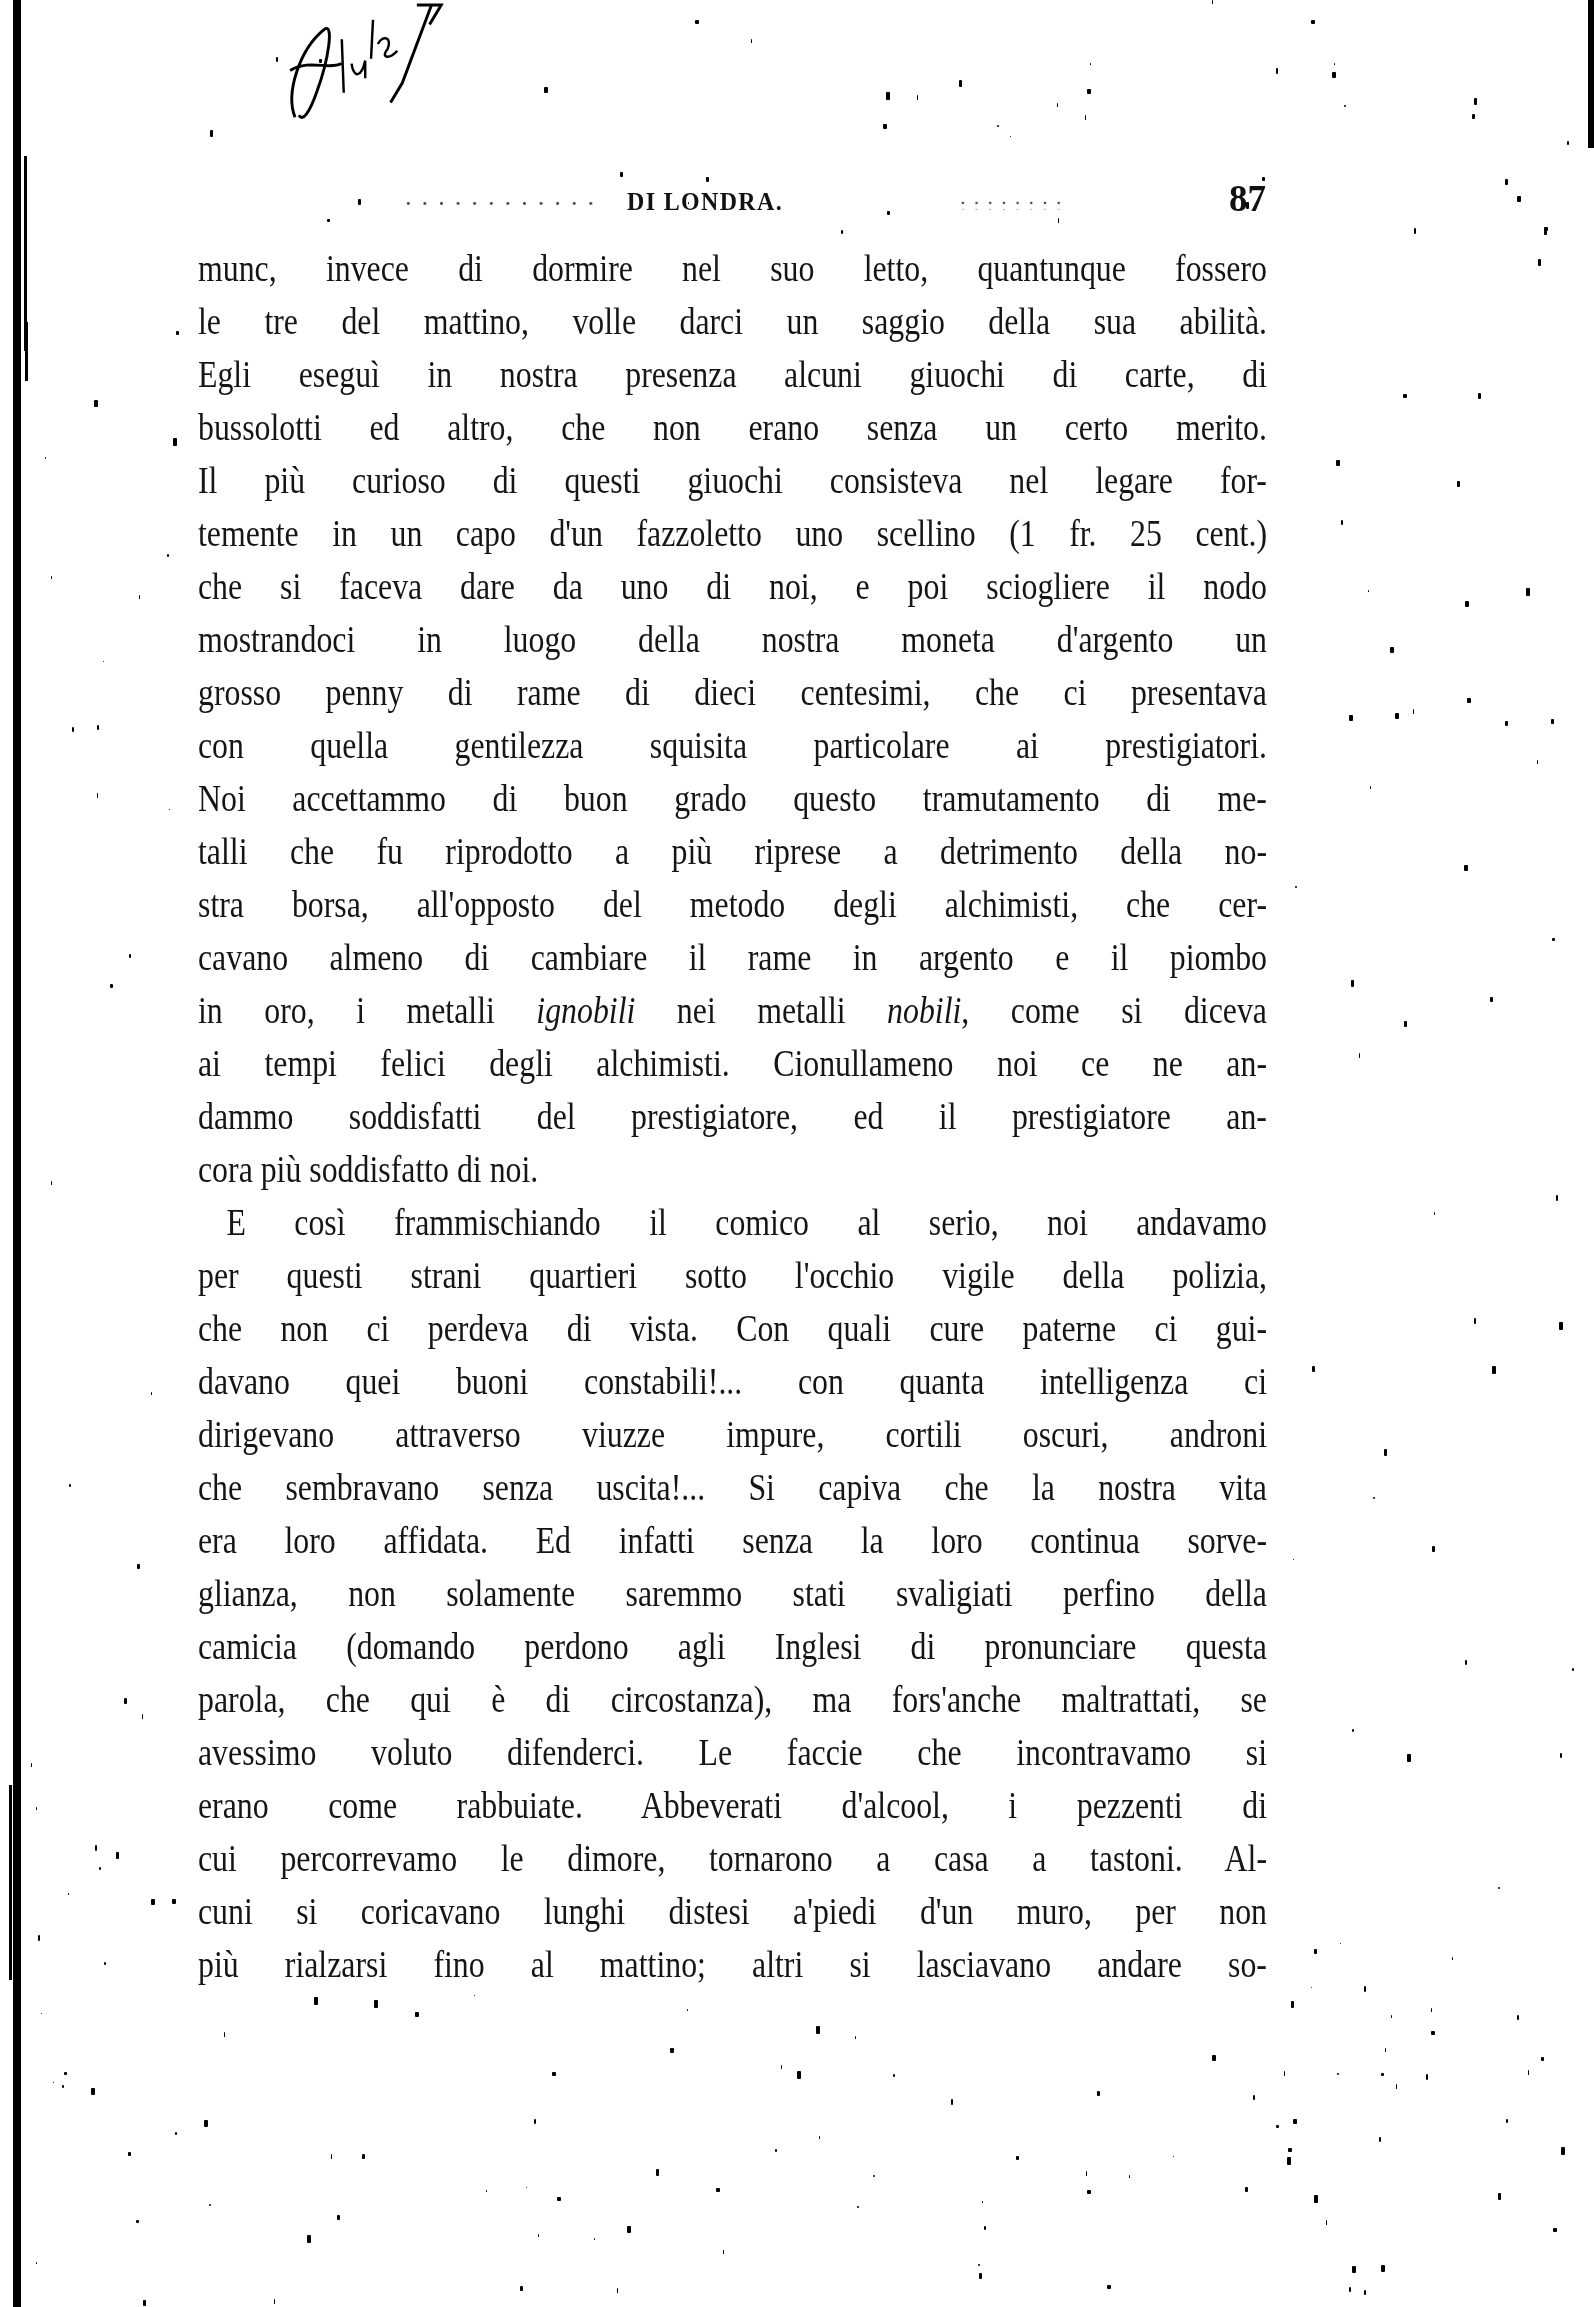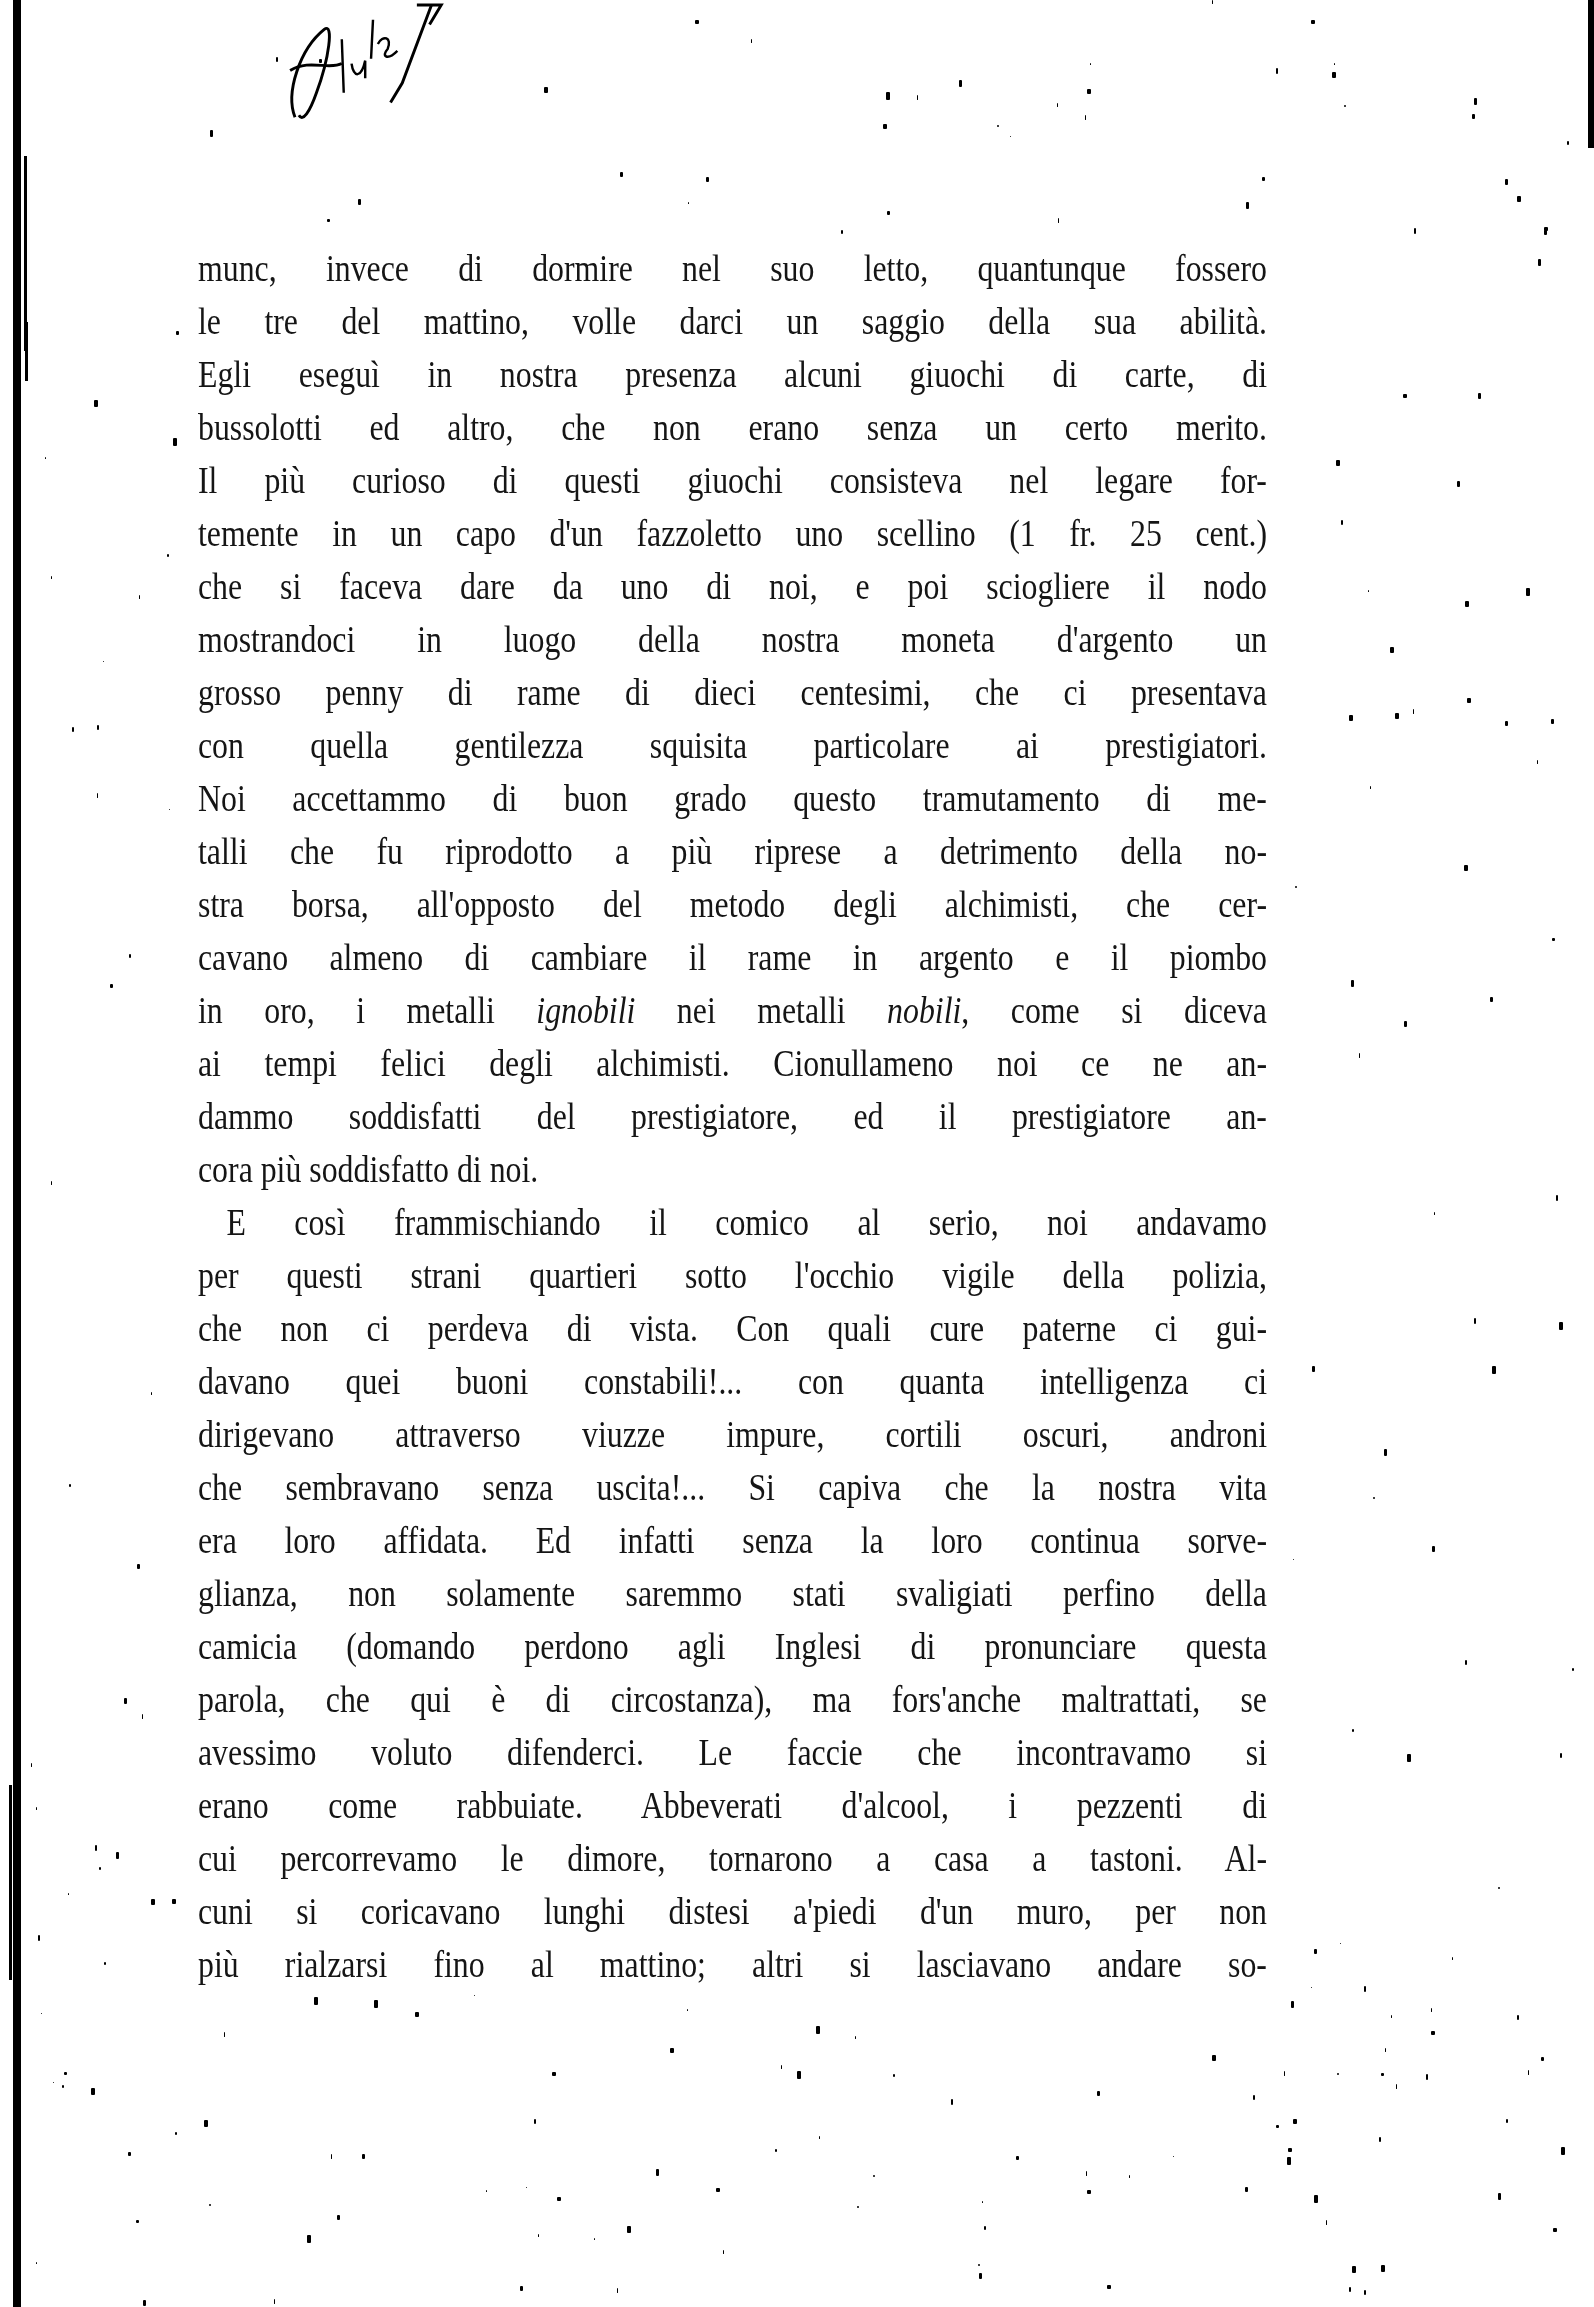--- a/index.html
+++ b/index.html
@@ -125,20 +125,26 @@
   <div class="edge-right"></div>
 
   <svg class="signature" viewBox="0 0 200 135">
     <path d="M40 120 C 30 95, 45 50, 70 30 C 80 22, 75 60, 62 95 C 55 115, 48 125, 44 118" fill="none" stroke="#000" stroke-width="3"></path>
     <path d="M35 72 C 55 60, 75 72, 88 65" fill="none" stroke="#000" stroke-width="3"></path>
     <path d="M88 40 L 90 95 M98 65 C 100 80, 108 80, 112 62 L 112 80 M120 20 L 118 60 M125 45 C 130 35, 140 38, 135 50 C 128 58, 135 62, 145 52" fill="none" stroke="#000" stroke-width="2.5"></path>
     <path d="M180 5 L 150 85 L 138 105" fill="none" stroke="#000" stroke-width="3"></path>
     <path d="M165 5 L 190 5 L 178 25" fill="none" stroke="#000" stroke-width="3"></path>
   </svg>
 
+  <div class="running-head">
+    <div class="rh-faded"></div>
+    <span class="rh-title">DI LONDRA.</span>
+    <div class="rh-faded right"></div>
+    <span class="rh-page">87</span>
+  </div>
 
   <div class="text-block" id="text-block">
       <div class="line">munc, invece di dormire nel suo letto, quantunque fossero</div>
       <div class="line">le tre del mattino, volle darci un saggio della sua abilità.</div>
       <div class="line">Egli eseguì in nostra presenza alcuni giuochi di carte, di</div>
       <div class="line">bussolotti ed altro, che non erano senza un certo merito.</div>
       <div class="line">Il più curioso di questi giuochi consisteva nel legare for-</div>
       <div class="line">temente in un capo d'un fazzoletto uno scellino (1 fr. 25 cent.)</div>
       <div class="line">che si faceva dare da uno di noi, e poi sciogliere il nodo</div>
       <div class="line">mostrandoci in luogo della nostra moneta d'argento un</div>

